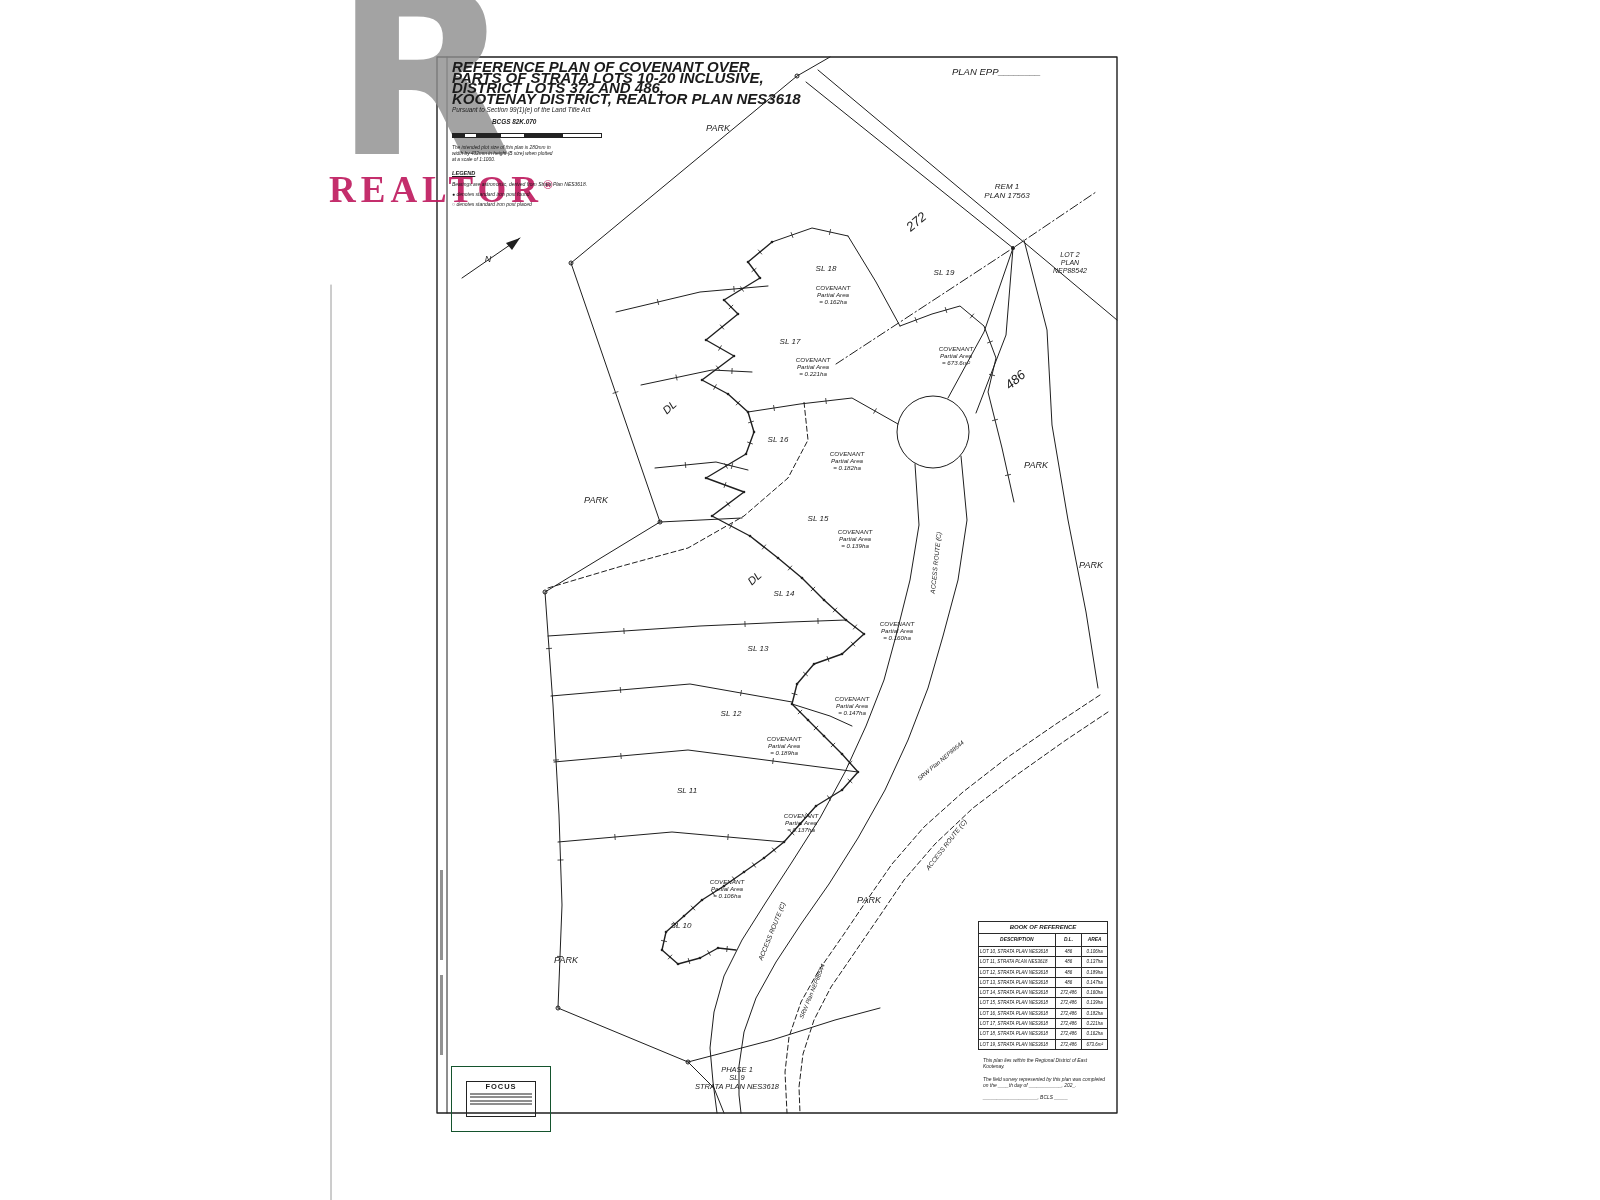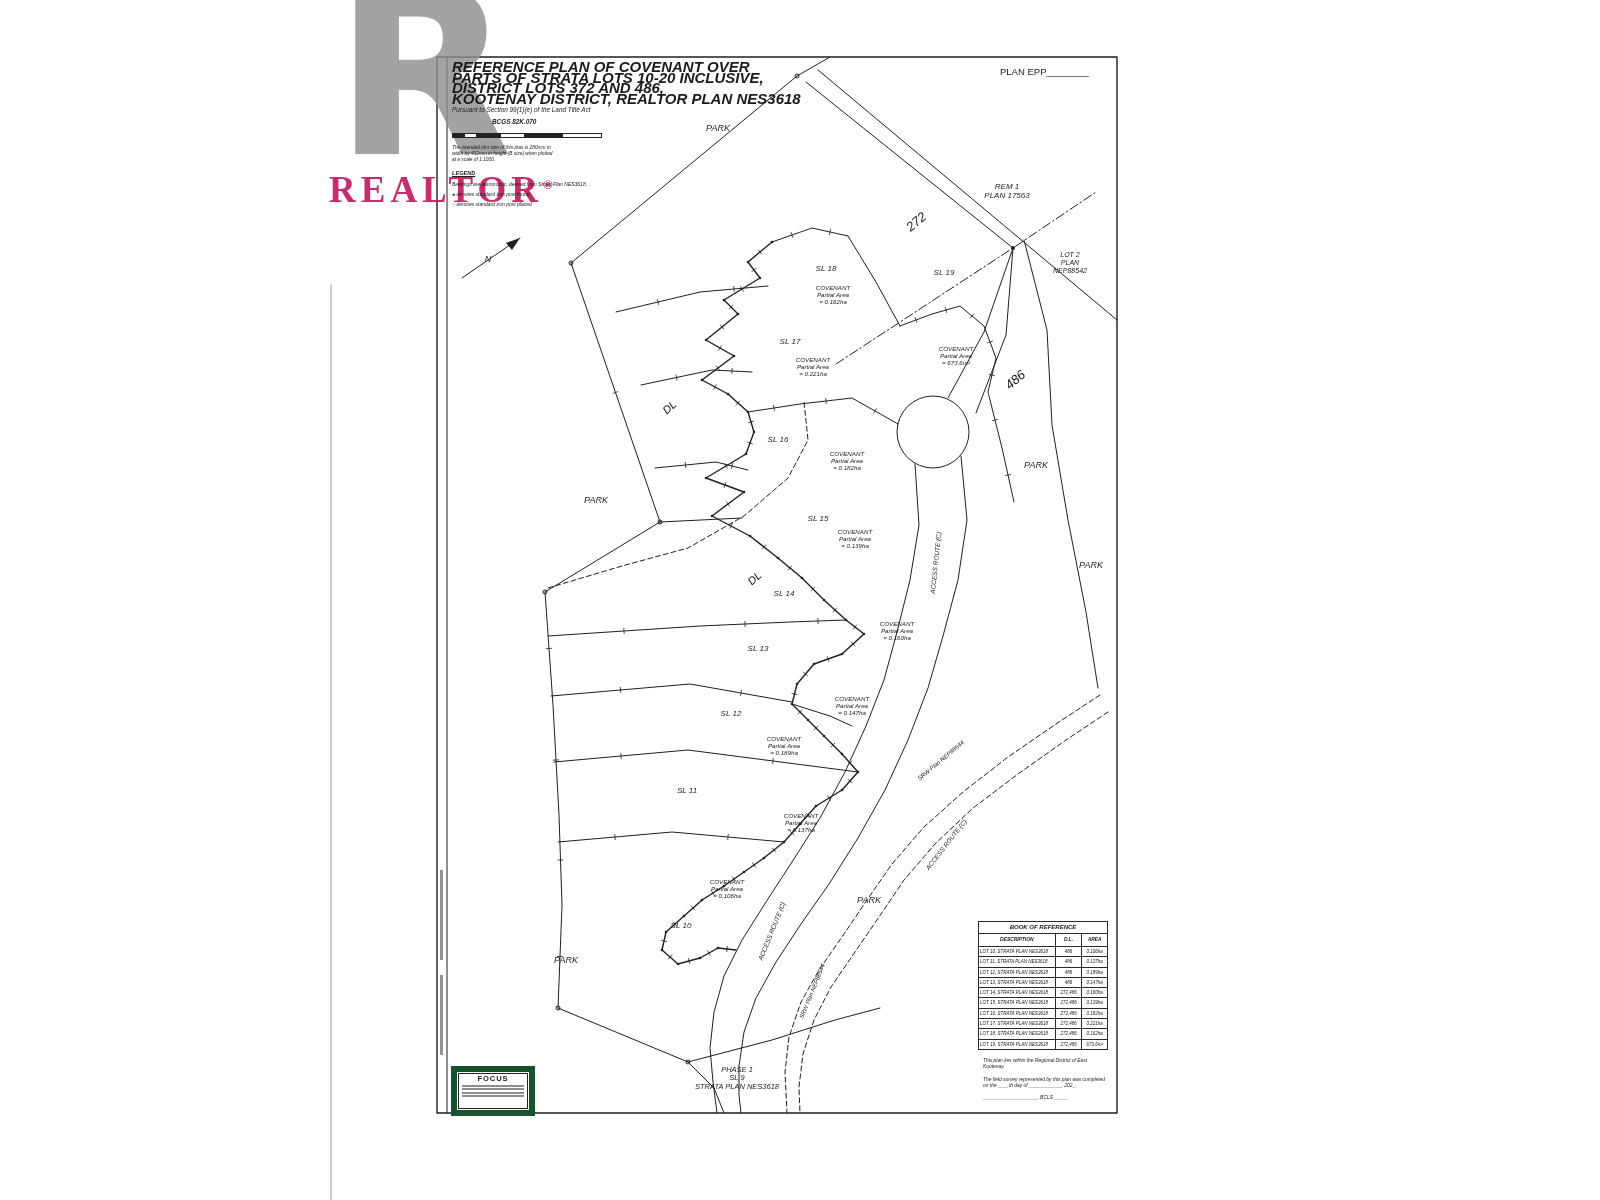--- a/index.html
+++ b/index.html
@@ -29,38 +29,38 @@
   .tline{font-size:15px;font-weight:bold;font-style:italic;line-height:10.6px;white-space:nowrap;}
   .pursuant{font-size:6.4px;font-style:italic;margin-top:2px;white-space:nowrap;}
   .bcgs{font-size:6.4px;font-style:italic;font-weight:bold;margin-top:5px;margin-left:40px;}
   .scalebar{margin-top:5px;height:8px;position:relative;width:150px;}
   .scalebar .seg{position:absolute;top:3px;height:3px;border:0.7px solid #222;}
   .plotnote{margin-top:7px;font-size:4.8px;font-style:italic;line-height:5.6px;}
   .legend-title{margin-top:8px;font-size:5.6px;font-weight:bold;font-style:italic;text-decoration:underline;}
   .legend-note{margin-top:5px;font-size:5px;font-style:italic;}
   .legend-item{margin-top:4px;font-size:5px;font-style:italic;}
 
-  .planepp{position:absolute;left:1000px;top:66px;font-size:9.5px;white-space:nowrap;}
+  .planepp{position:absolute;left:952px;top:66px;font-size:9.5px;font-style:italic;white-space:nowrap;}
 
   
   .bref{position:absolute;left:978px;top:921px;width:130px;border-collapse:collapse;
         font-style:italic;color:#171717;}
   .bref th,.bref td{border:0.7px solid #2a2a2a;padding:0 1px;line-height:9.3px;white-space:nowrap;overflow:hidden;}
   .bref .ttl{font-size:6px;font-weight:bold;text-align:center;line-height:11px;}
   .bref .hdr th{font-size:4.9px;text-align:center;line-height:12px;}
   .bref td{font-size:4.5px;}
   .bref td.c0{text-align:left;width:76px;}
   .bref td.c1{text-align:center;width:27px;}
   .bref td.c2{text-align:center;width:25px;}
 
   .notes{position:absolute;left:983px;top:1058px;width:130px;font-size:4.9px;
          font-style:italic;line-height:6.2px;}
 
   .focusbox{position:absolute;left:451px;top:1066px;width:70px;height:36px;
-            border:6px solid #14532d;padding:1px;}
+            border:1px solid #14532d;padding:14px;}
   .focusbox .inner{border:0.7px solid #222;height:100%;box-sizing:border-box;text-align:center;}
   .focus-name{font-size:7.5px;font-weight:bold;letter-spacing:1px;line-height:9px;}
   .fbar{height:2px;background:#8e8e8e;margin:1.5px 3px;}
 
   .margin-smudge{position:absolute;left:440px;width:3px;background:#777;opacity:.8;}
 </style>
 </head>
 <body>
 
 <div class="canvas">

